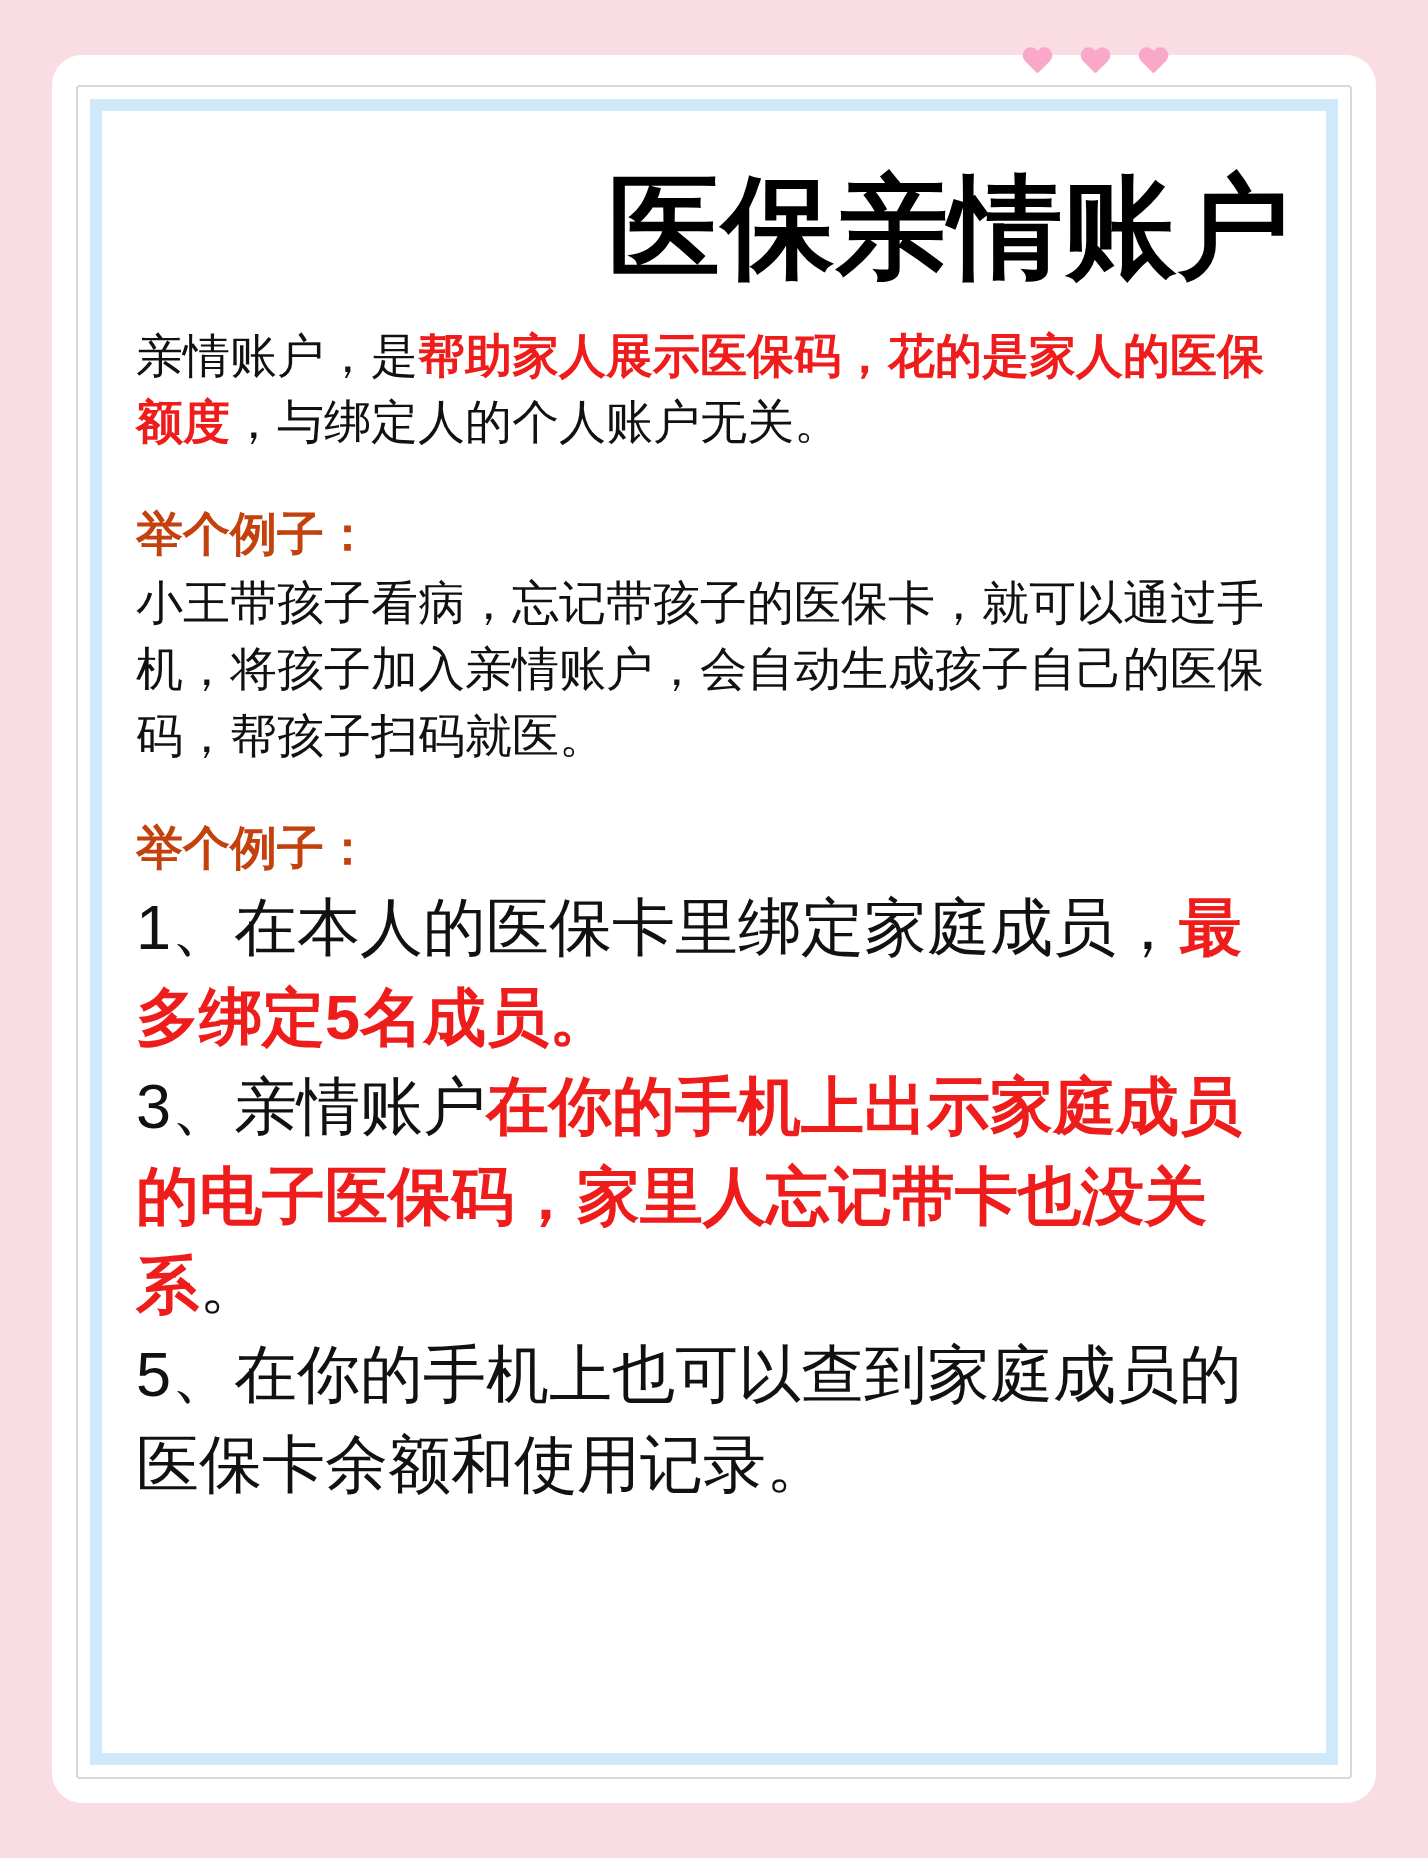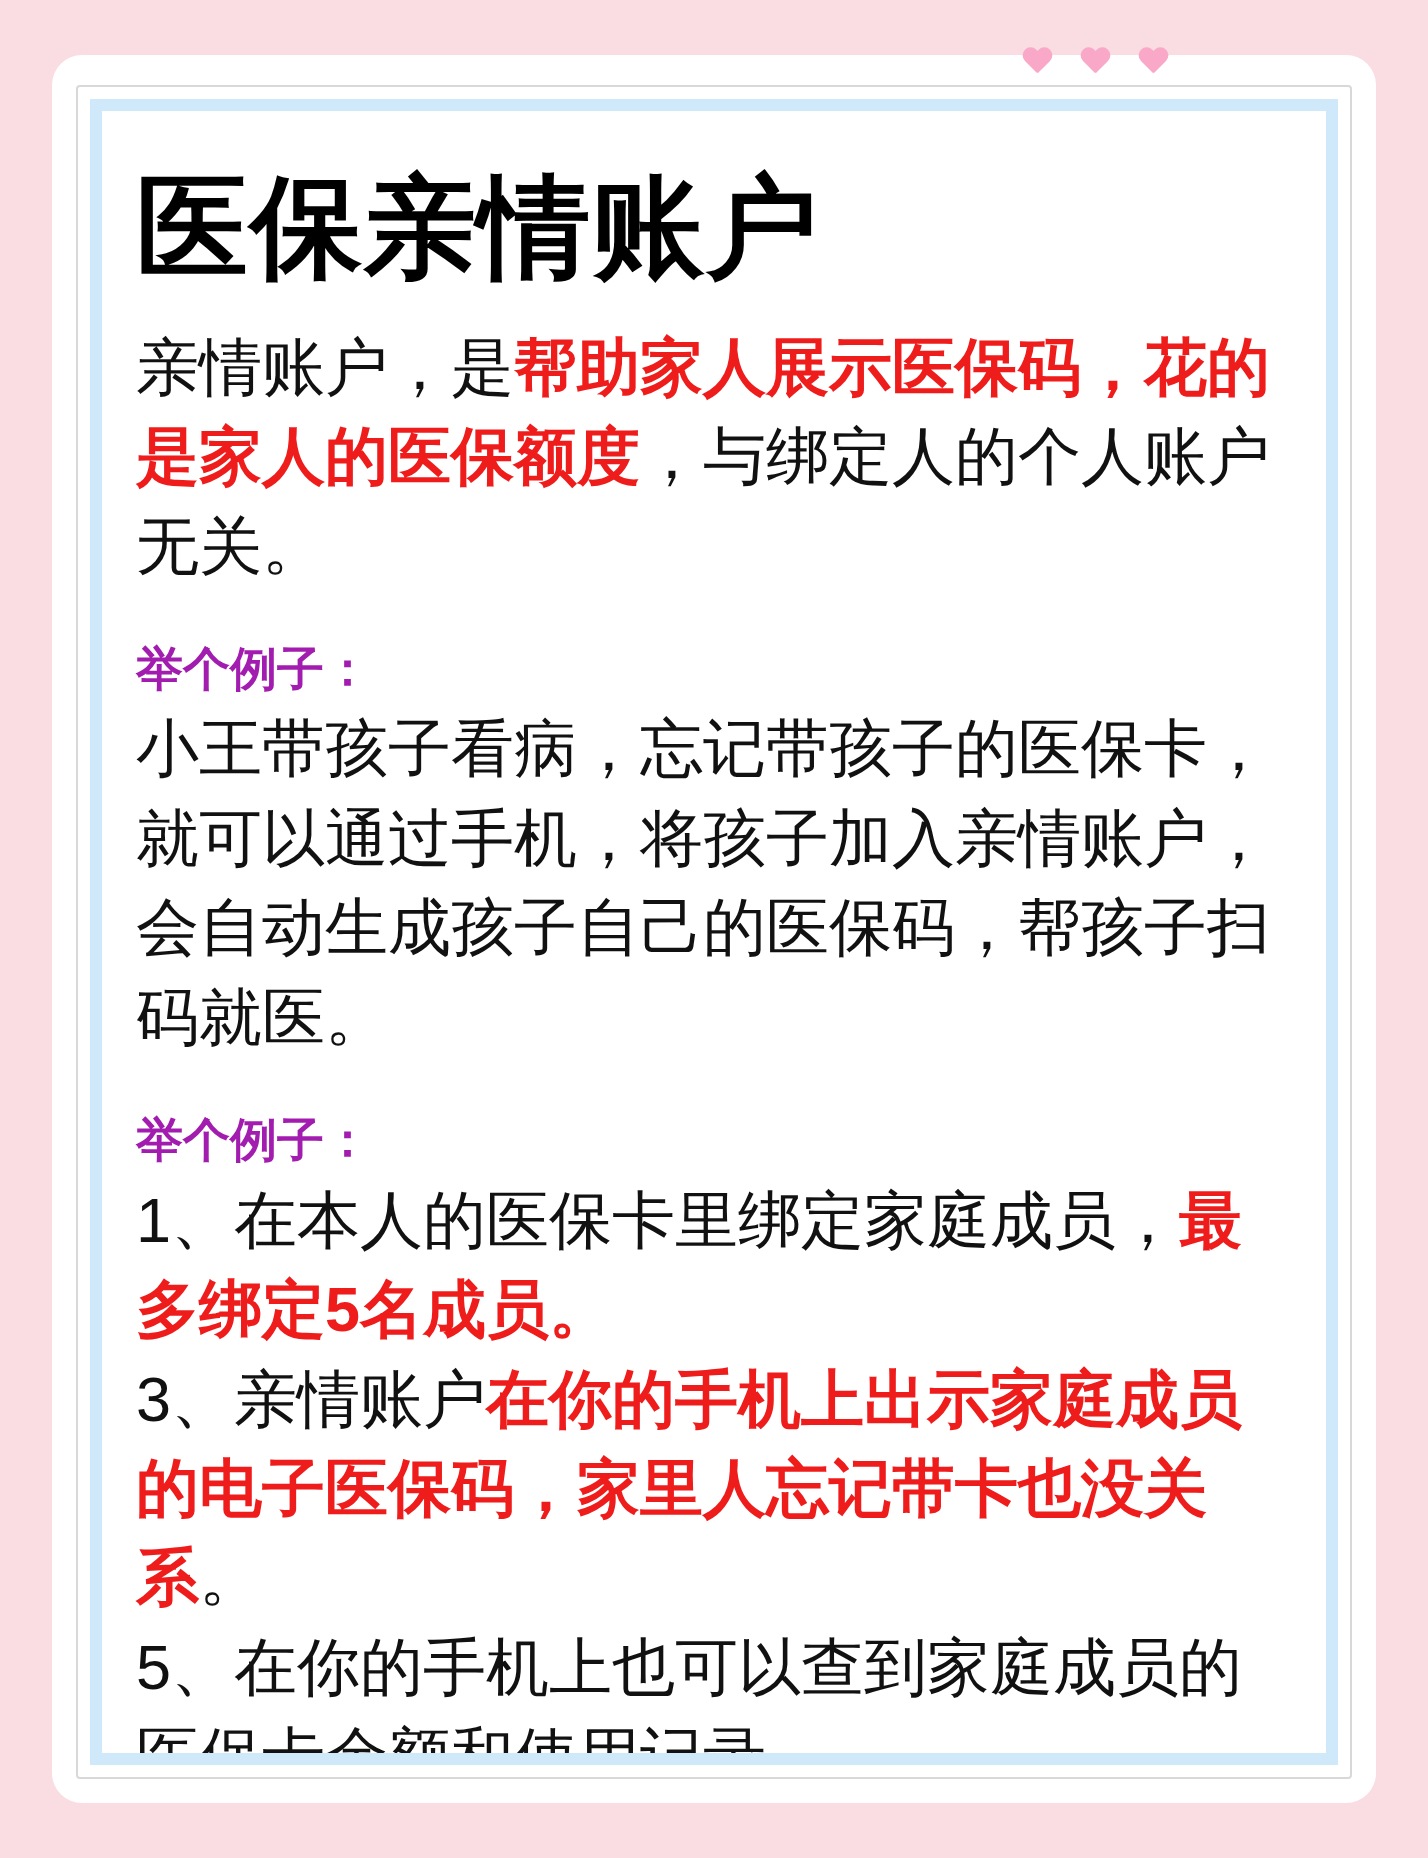--- a/index.html
+++ b/index.html
@@ -98,51 +98,51 @@
   .content {
     box-sizing: border-box;
     width: 100%;
     height: 100%;
     padding: 58px 34px 20px 34px;
     overflow: hidden;
   }
 
   
   .title {
-    text-align: left;
+    text-align: right;
     font-size: 112px;
     line-height: 1.05;
     font-weight: bold;
     letter-spacing: 2px;
     color: #000000;
     margin: 0 0 36px 0;
     white-space: nowrap;
   }
 
   
   .para {
-    font-size: 63px;
+    font-size: 47px;
     line-height: 1.42;
     color: #111111;
     margin: 0 0 8px 0;
     letter-spacing: 0px;
     text-align: left;
   }
   .para.spaced {
     margin-bottom: 46px;
   }
   .red {
     color: #ef1c1c;
     font-weight: bold;
   }
   .heading {
     font-size: 47px;
     line-height: 1.35;
     font-weight: bold;
-    color: #a21caf;
+    color: #c2410c;
     margin: 0 0 4px 0;
   }
   .list-item {
     font-size: 63px;
     line-height: 1.42;
     color: #111111;
     margin: 0;
   }
 </style>
 </head>

